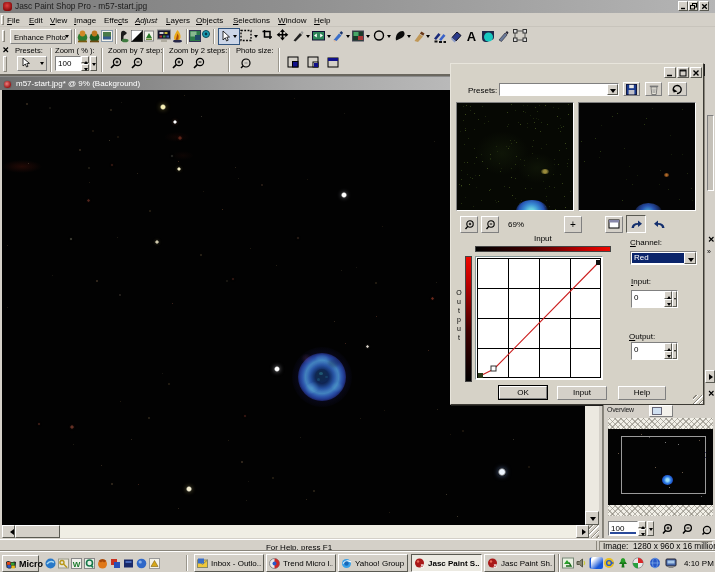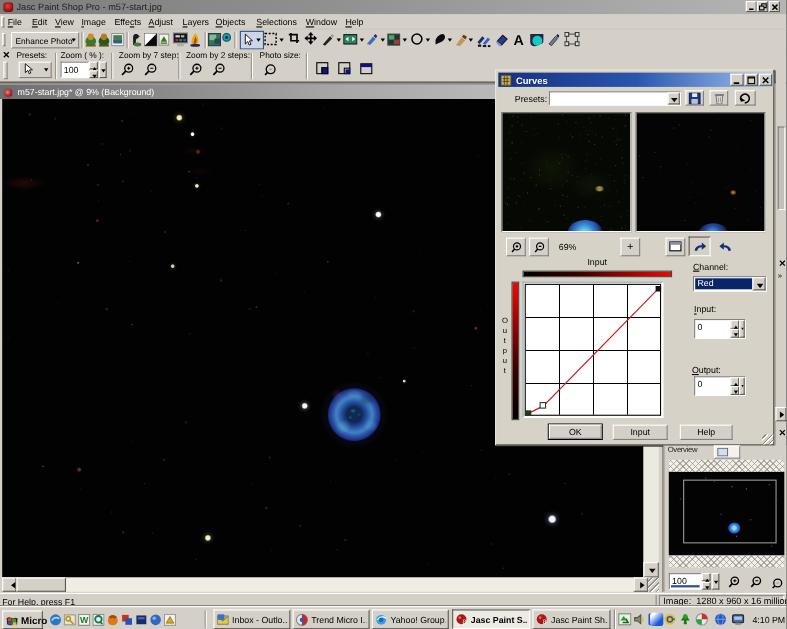--- a/index.html
+++ b/index.html
@@ -30,21 +30,21 @@
     <svg width="9" height="9" style="position:absolute;left:0;top:0">
       <path d="M2.2 2.2 L6.8 6.8 M6.8 2.2 L2.2 6.8" stroke="#000" stroke-width="1.3"></path>
     </svg>
   </div>
 <div class="ab" style="left:0;top:13px;width:715px;height:14px;background:#d4d0c8;border-bottom:1px solid #c8c4bc;"></div>
 <div class="ab" style="left:7px;top:15px;height:11px;font-size:8px;line-height:11px;"><u>F</u>ile</div>
 <div class="ab" style="left:29px;top:15px;height:11px;font-size:8px;line-height:11px;"><u>E</u>dit</div>
 <div class="ab" style="left:50px;top:15px;height:11px;font-size:8px;line-height:11px;"><u>V</u>iew</div>
 <div class="ab" style="left:74px;top:15px;height:11px;font-size:8px;line-height:11px;"><u>I</u>mage</div>
 <div class="ab" style="left:104px;top:15px;height:11px;font-size:8px;line-height:11px;">Effe<u>c</u>ts</div>
-<div class="ab" style="left:135px;top:15px;height:11px;font-size:8px;line-height:11px;"><u>A</u>djust</div>
+<div class="ab" style="left:135px;top:15px;height:11px;font-size:8px;line-height:11px;font-style:italic;"><u>A</u>djust</div>
 <div class="ab" style="left:166px;top:15px;height:11px;font-size:8px;line-height:11px;"><u>L</u>ayers</div>
 <div class="ab" style="left:196px;top:15px;height:11px;font-size:8px;line-height:11px;"><u>O</u>bjects</div>
 <div class="ab" style="left:233px;top:15px;height:11px;font-size:8px;line-height:11px;"><u>S</u>elections</div>
 <div class="ab" style="left:278px;top:15px;height:11px;font-size:8px;line-height:11px;"><u>W</u>indow</div>
 <div class="ab" style="left:314px;top:15px;height:11px;font-size:8px;line-height:11px;"><u>H</u>elp</div>
 <div class="ab grip" style="left:1px;top:15px;width:3px;height:10px;"></div>
 <div class="ab" style="left:0;top:27px;width:715px;height:18px;background:#d4d0c8;"></div>
 <div class="ab grip" style="left:2px;top:30px;width:3px;height:12px;"></div>
 <div class="ab raised2" style="left:10px;top:29px;width:62px;height:15px;">
     <div class="ab" style="left:3px;top:3px;font-size:7.6px;white-space:nowrap;">Enhance Photo</div>
@@ -401,27 +401,20 @@
 <div class="ab raised" style="left:2px;top:525px;width:13px;height:13px;">
     <div class="ab" style="left:4px;top:3px;border:3px solid transparent;border-right:4px solid #000;"></div>
   </div>
 <div class="ab raised" style="left:15px;top:525px;width:45px;height:13px;background:#d4d0c8;"></div>
 <div class="ab raised" style="left:576px;top:525px;width:13px;height:13px;">
     <div class="ab" style="left:5px;top:3px;border:3px solid transparent;border-left:4px solid #000;"></div>
   </div>
 <div class="ab" style="left:589px;top:525px;width:14px;height:13px;background:repeating-linear-gradient(135deg,#d4d0c8 0 2px,#918d84 2px 3px,#fff 3px 4px);"></div>
 <div class="ab" style="left:599px;top:90px;width:4px;height:448px;background:#d4d0c8;border-right:1px solid #828078;"></div>
 <div class="ab" style="left:450px;top:63px;width:254px;height:342px;background:#d6d2c7;border:1px solid;border-color:#e8e5dc #3c3a34 #3c3a34 #e8e5dc;box-shadow:1px 1px 0 #201f1c;">
-<div class="ab" style="left:2px;top:2px;width:250px;height:13px;background:linear-gradient(90deg,#16307e,#2a55ae 50%,#a2c4ee);">
-      <svg class="ico" style="left:2px;top:1.5px" width="10" height="10">
-        <rect x="0.5" y="0.5" width="9" height="9" fill="#c8b060" stroke="#6a5a20"></rect>
-        <path d="M2 3.5 H8 M2 6 H8 M3.5 1 V9 M6 1 V9" stroke="#504010" stroke-width="0.8"></path>
-      </svg>
-      <div class="ab" style="left:16px;top:2px;font-size:8.5px;font-weight:bold;color:#fff;">Curves</div>
-    </div>
 <div class="ab raised" style="left:213px;top:3px;width:12px;height:11px;">
       <svg width="10" height="10" style="position:absolute;left:0;top:0">
         <line x1="2" y1="7.5" x2="7" y2="7.5" stroke="#000" stroke-width="1.5"></line>
       </svg>
     </div>
 <div class="ab raised" style="left:226px;top:3px;width:12px;height:11px;">
       <svg width="10" height="10" style="position:absolute;left:0;top:0">
         <rect x="2" y="2" width="6" height="6" fill="none" stroke="#000"></rect>
         <line x1="2" y1="2.8" x2="8" y2="2.8" stroke="#000" stroke-width="1.2"></line>
       </svg>
@@ -800,21 +793,21 @@
         <line x1="4.6" y1="7.6" x2="2" y2="10.5" stroke="#000" stroke-width="1.5"></line>
         <line x1="5.6" y1="5" x2="8.4" y2="5" stroke="#000"></line>
       </svg></div>
 <div class="ab" style="left:97px;top:119px;"><svg width="12" height="12">
         <circle cx="6" cy="6" r="3.6" fill="none" stroke="#000" stroke-width="1.2"></circle>
         <line x1="3.4" y1="8.6" x2="1.5" y2="10.5" stroke="#000" stroke-width="1.4"></line>
         <line x1="4.8" y1="6" x2="7.2" y2="6" stroke="#999"></line>
       </svg></div>
 </div>
 <div class="ab" style="left:0;top:539px;width:715px;height:12px;background:#d4d0c8;border-top:1px solid #fff;">
-<div class="ab" style="left:0px;top:1px;width:597px;height:11px;border-right:1px solid #8a867c;">
+<div class="ab" style="left:0px;top:1px;width:597px;height:11px;border-right:1px solid #8a867c;text-align:center;">
       <div style="margin:2px 0 0 2px;font-size:8px;">For Help, press F1</div>
     </div>
 <div class="ab" style="left:599px;top:1px;width:114px;height:10px;border:1px solid;border-color:#8a867c #fff #fff #8a867c;font-size:8.3px;line-height:9px;padding-left:3px;white-space:nowrap;">Image:&nbsp; 1280 x 960 x 16 million</div>
 </div>
 <div class="ab" style="left:0;top:551px;width:715px;height:21px;background:#d4d0c8;border-top:1px solid #fff;box-shadow:0 -1px 0 #8a867c;">
 <div class="ab raised" style="left:2px;top:3px;width:37px;height:17px;">
       <svg width="14" height="13" style="position:absolute;left:1px;top:2px">
         <path d="M2 4 Q4 2.5 6 3.5 Q8 4.5 10 3.5 L12 4 L11.5 10 Q9.5 9 7.5 10 Q5.5 11 3.5 10 L2.5 9.5 Z" fill="#222"></path>
         <rect x="3" y="4" width="3.5" height="2.8" fill="#e04818"></rect>
         <rect x="7" y="4.6" width="3.5" height="2.8" fill="#30a030"></rect>

